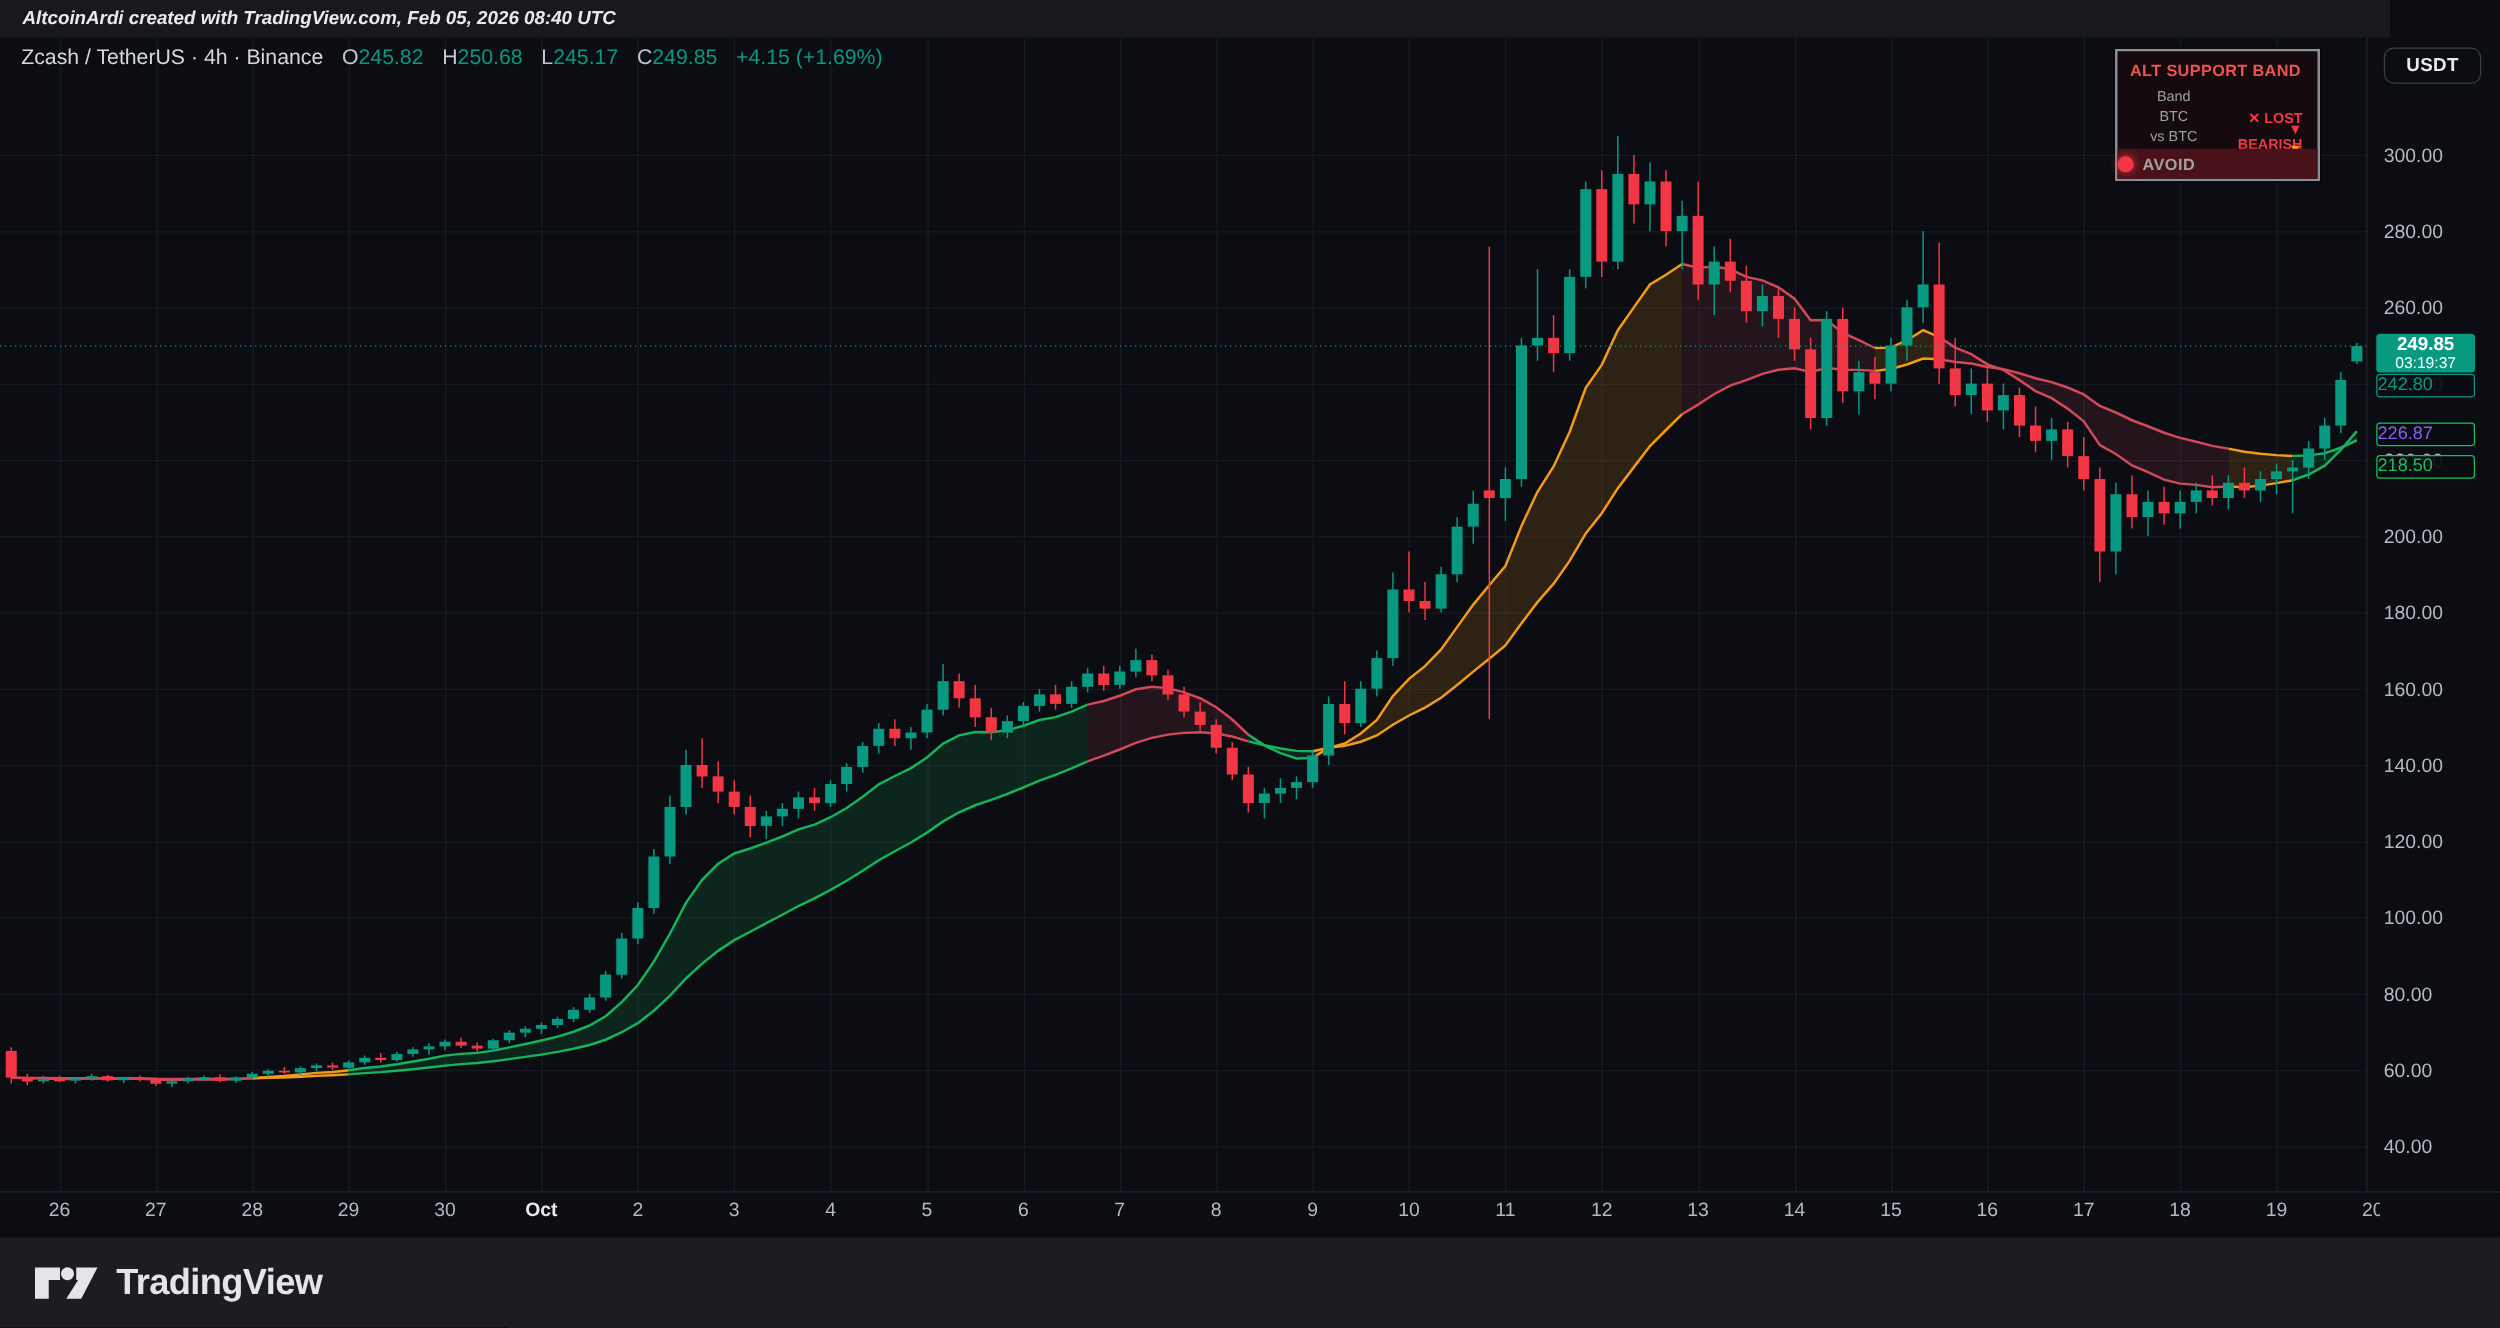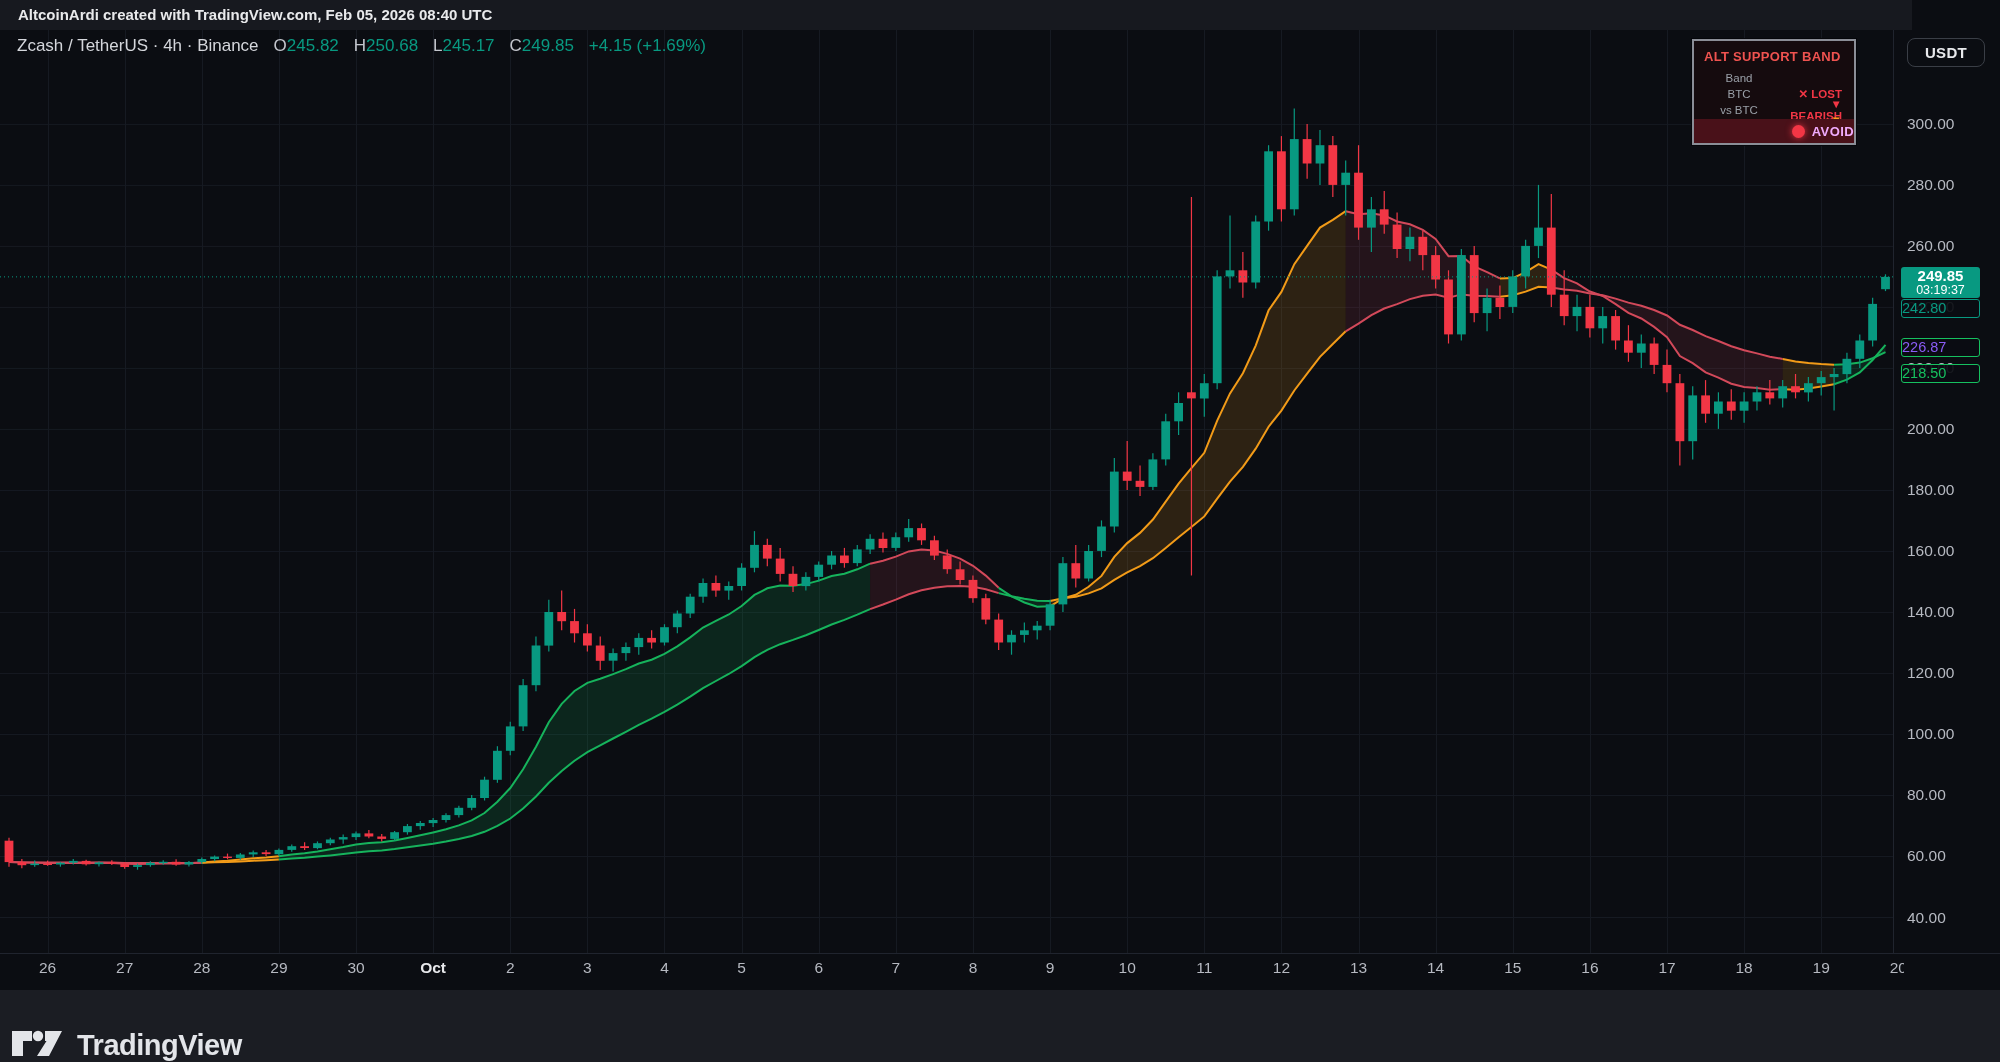--- a/index.html
+++ b/index.html
@@ -7,43 +7,43 @@
     width:2000px;height:1062px;overflow:hidden;position:relative;
     background:#0b0d12;
     font-family:"Liberation Sans",sans-serif;
     -webkit-font-smoothing:antialiased;
   }
   svg text{font-family:"Liberation Sans",sans-serif;}
   #chart-svg{position:absolute;left:0;top:0;z-index:1;}
 
   .attribution-bar{
     position:absolute;left:0;top:0;width:1912px;height:30px;background:#17191f;z-index:10;
-    color:#e9eaec;font-size:15px;font-weight:700;line-height:30px;padding-left:18px;box-sizing:border-box;
+    color:#e9eaec;font-size:15px;font-weight:700;line-height:30px;padding-left:18px;box-sizing:border-box;font-style:italic;
   }
   .symbol-bar{
     position:absolute;left:17px;top:36px;z-index:5;display:flex;align-items:baseline;gap:15px;
     font-size:17px;color:#d1d4dc;white-space:nowrap;
   }
   .symbol-bar .sym{color:#d5d7dc;}
   .symbol-bar .pair .k{color:#c3c6cd;}
   .symbol-bar .pair .v{color:#089981;}
   .symbol-bar .chg{color:#089981;}
 
   .legend{
     position:absolute;left:1692px;top:39px;width:164px;height:106px;box-sizing:border-box;
     background:#150b0e;border:2px solid #8b8e97;outline:1px solid #05060a;z-index:7;
   }
   .lg-title{color:#ef5350;font-size:13px;font-weight:700;padding:8px 10px 6px 10px;letter-spacing:.3px;}
   .lg-row{display:flex;height:16px;align-items:center;font-size:11.5px;}
   .lg-k{width:90px;text-align:center;color:#9aa0a8;}
   .lg-v{flex:1;text-align:right;padding-right:12px;font-weight:700;margin-top:31px;}
   .lg-status{
     position:absolute;bottom:0;left:0;right:0;height:24px;background:#491119;
-    display:flex;align-items:center;justify-content:flex-end;gap:7px;
-    color:#f0abfc;font-size:13px;font-weight:700;letter-spacing:.4px;
+    display:flex;align-items:center;justify-content:flex-start;gap:7px;
+    color:#a3a3a3;font-size:13px;font-weight:700;letter-spacing:.4px;
   }
   .lg-status .dot{width:13px;height:13px;border-radius:50%;background:#f23645;box-shadow:0 0 7px rgba(242,54,69,.9);}
 
   .usdt-btn{
     position:absolute;left:1907px;top:38px;width:78px;height:29px;box-sizing:border-box;z-index:7;
     border:1px solid #3a3e46;border-radius:8px;background:transparent;
     color:#e8e9ec;font-size:15px;font-weight:700;display:flex;align-items:center;justify-content:center;
     letter-spacing:.3px;cursor:pointer;
   }
 
@@ -54,21 +54,21 @@
   }
   .pl-current .v{font-size:15px;font-weight:700;line-height:17px;}
   .pl-current .cd{font-size:12.5px;line-height:13px;}
   .pl-line{
     position:absolute;left:1901px;width:77px;height:17px;border:1px solid;border-radius:3px;
     background:rgba(11,13,18,.93);font-size:14.5px;line-height:16px;text-align:left;
   }
 
   .footer{
     position:absolute;left:0;top:990px;width:2000px;height:72px;background:#1b1d23;z-index:10;
-    display:flex;align-items:flex-end;padding-left:10px;box-sizing:border-box;gap:13px;
+    display:flex;align-items:center;padding-left:26px;box-sizing:border-box;gap:13px;
   }
   .footer .brand{color:#e3e5e9;font-size:29px;font-weight:700;letter-spacing:-.5px;}
 </style>
 </head>
 <body>
 
 <svg id="chart-svg" width="2000" height="1062">
     <defs>
       <clipPath id="plotclip">
         <rect x="0" y="30" width="1893" height="923"></rect>

